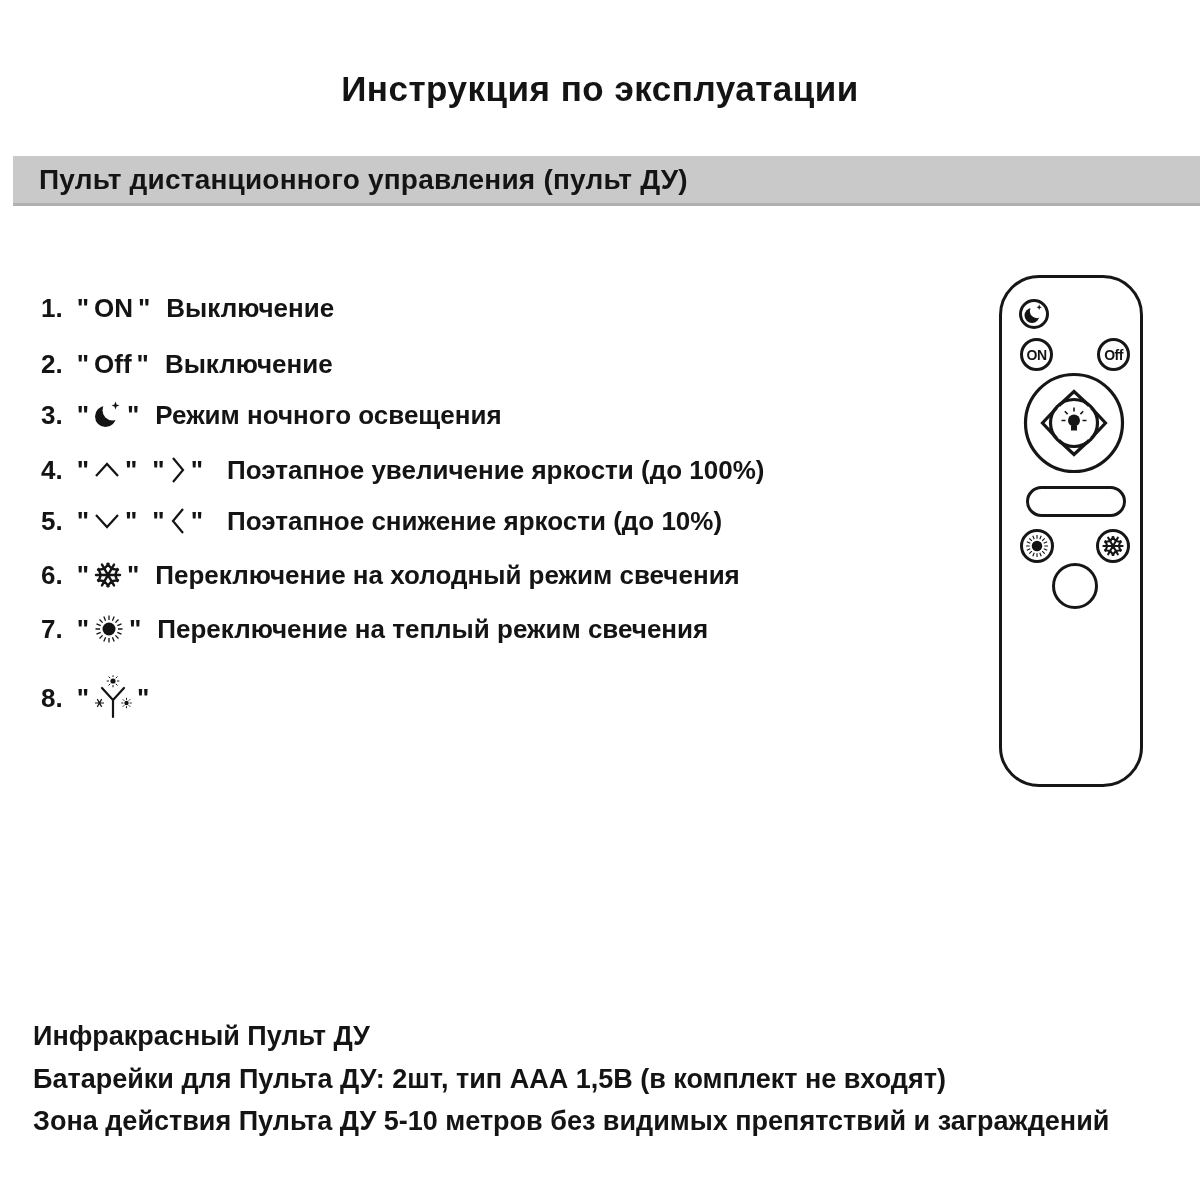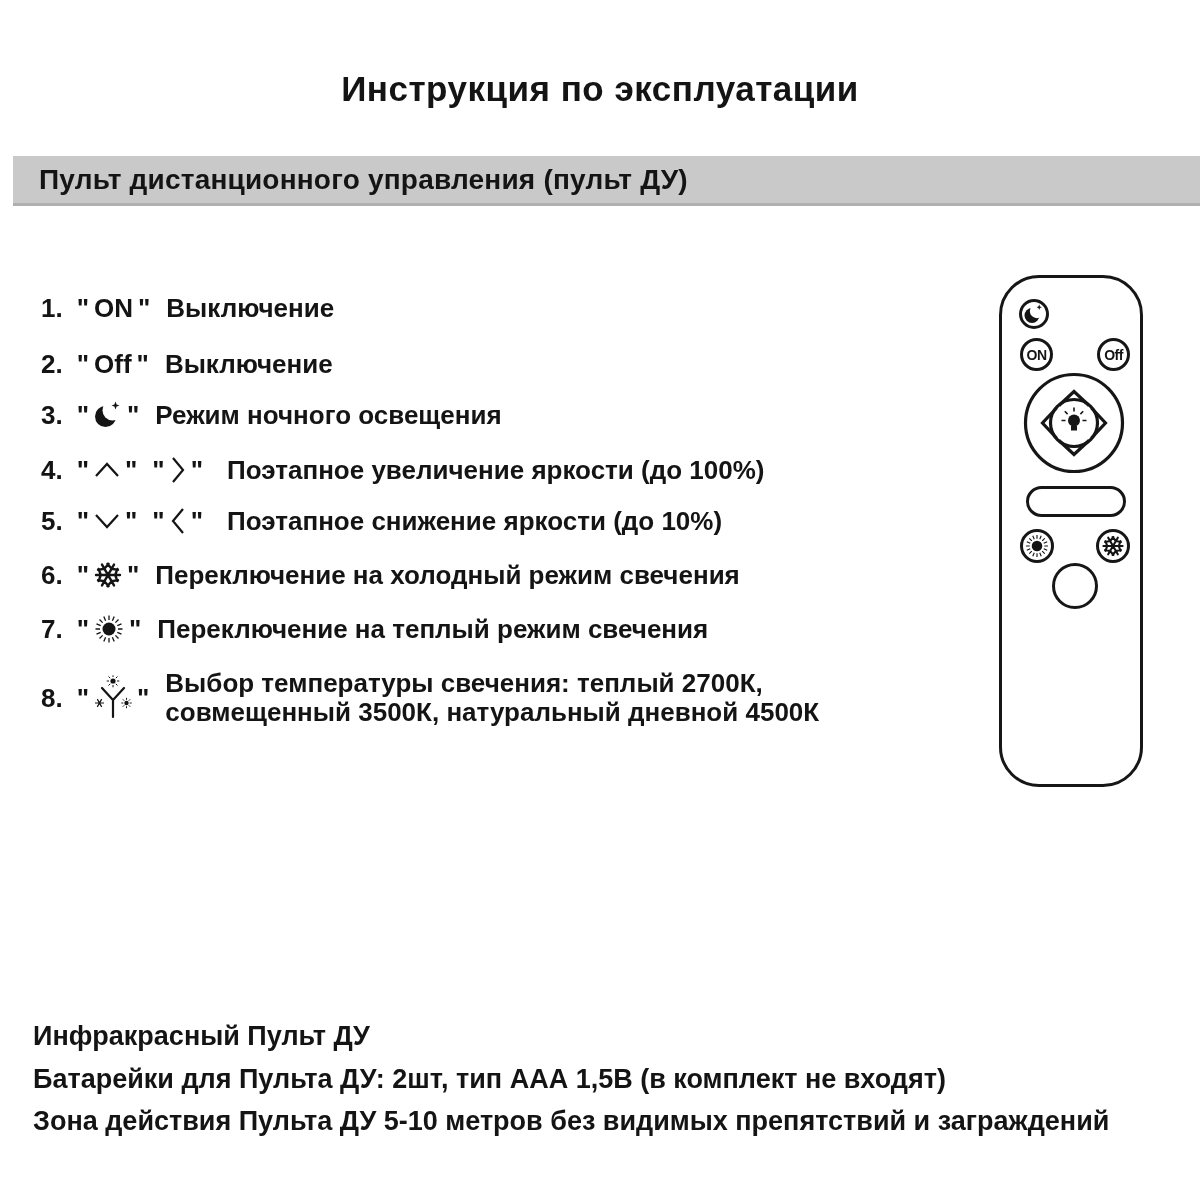--- a/index.html
+++ b/index.html
@@ -153,24 +153,20 @@
     <span class="q">"</span>
     <svg width="40" height="46" viewBox="0 0 40 46">
       <path fill="none" stroke="#141414" stroke-width="2.2" stroke-linecap="round" d="M20 25L20 42M20 25L9 13M20 25L31 13"></path>
       <circle cx="20" cy="6" r="2.6" fill="#141414"></circle>
       <path fill="none" stroke="#141414" stroke-width="1" d="M24 6L26.3 6M22.8 3.2L24.5 1.5M20 2L20 0.3M17.2 3.2L15.5 1.5M16 6L13.7 6M17.2 8.8L15.5 10.5M20 10L20 12.3M22.8 8.8L24.5 10.5"></path>
       <path fill="none" stroke="#141414" stroke-width="1.2" d="M2 28L11 28M4.3 24.1L8.7 31.9M4.3 31.9L8.7 24.1"></path>
       <circle cx="33.5" cy="28" r="2.2" fill="#141414"></circle>
       <path fill="none" stroke="#141414" stroke-width="1" d="M36.7 28L38.7 28M33.5 24.8L33.5 22.8M30.3 28L28.3 28M33.5 31.2L33.5 33.2M35.8 25.7L37.2 24.3M31.2 25.7L29.8 24.3M35.8 30.3L37.2 31.7M31.2 30.3L29.8 31.7"></path>
     </svg>
     <span class="q">"</span>
-    <div class="lines">
-      <div>Выбор температуры свечения: теплый 2700К,</div>
-      <div>совмещенный 3500К, натуральный дневной 4500К</div>
-    </div>
   </div>
 
   <div class="remote">
 
     <div class="rbtn btn-moon">
       <svg width="22" height="22" viewBox="0 0 22 22">
         <circle cx="9" cy="12.5" r="7.5" fill="#141414"></circle>
         <circle cx="14" cy="8" r="7.2" fill="#ffffff"></circle>
         <polygon fill="#141414" points="16.2,1.5 17,3.4 18.9,4.2 17,5 16.2,6.9 15.4,5 13.5,4.2 15.4,3.4"></polygon>
       </svg>

